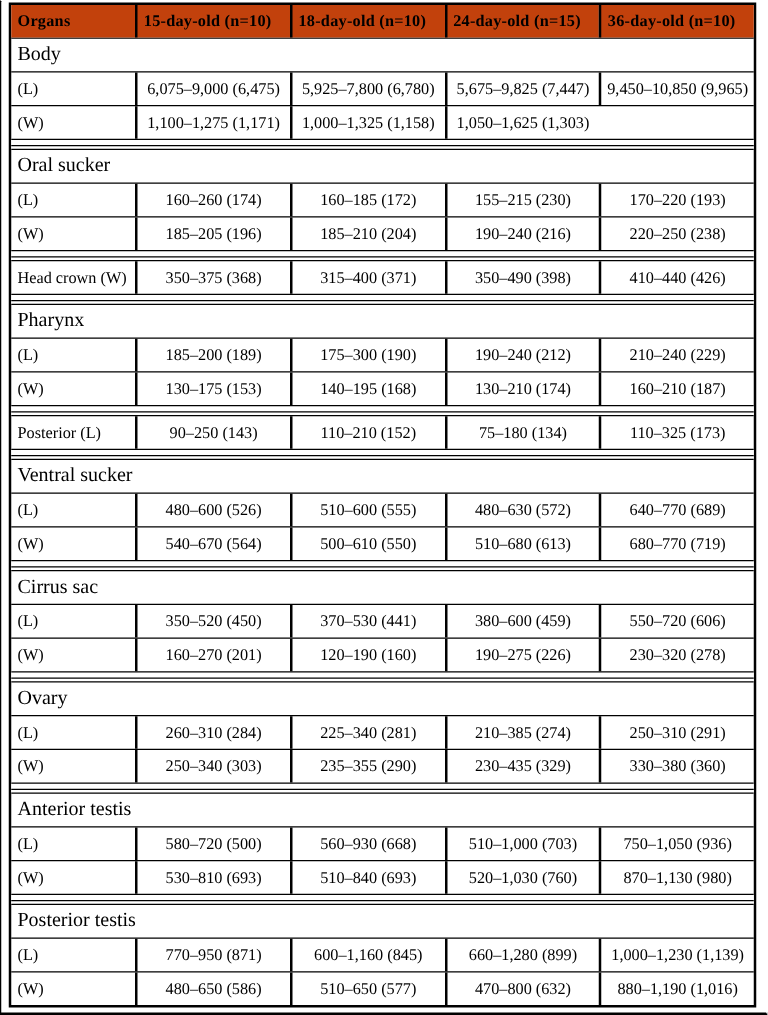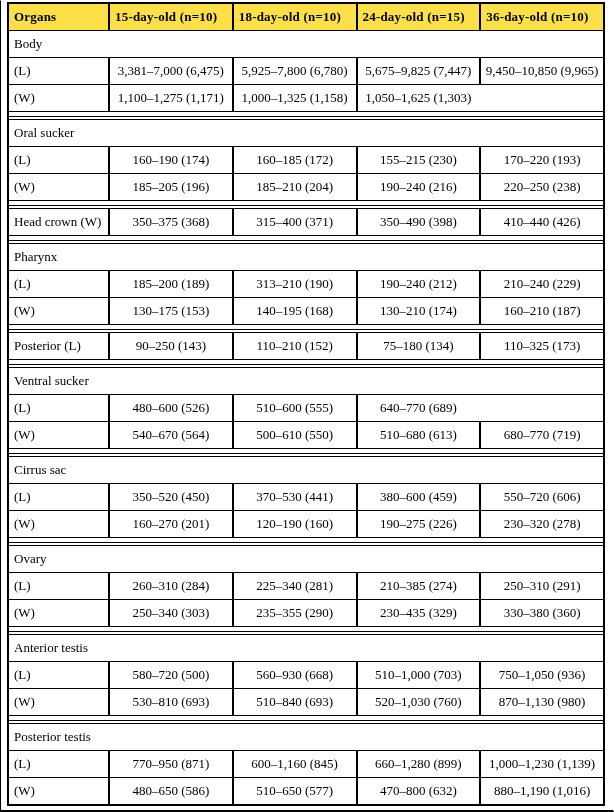--- a/index.html
+++ b/index.html
@@ -39,29 +39,29 @@
     padding: 5px 3px;
     font-size: 13px;
     line-height: 16px;
     box-sizing: border-box;
     overflow: hidden;
     white-space: nowrap;
   }
   .bl { border-left: 2px solid #000; }
   .hcell {
     font-weight: bold;
-    background: #fde047;
+    background: #c2410c;
     text-align: left;
     padding-left: 5px;
     letter-spacing: 0.2px;
   }
   .lcell { text-align: left; padding-left: 5px; }
   .dcell { text-align: center; }
   .trow {
-    font-size: 13px;
+    font-size: 16px;
     line-height: 16px;
     padding: 5px 3px 5px 5px;
     box-sizing: border-box;
   }
   .sep {
     height: 9px;
     border-top: 1px solid #000;
     border-bottom: 4px double #000;
     box-sizing: border-box;
     background: #fff;
@@ -75,36 +75,36 @@
     <div class="row">
       <div class="cell hcell">Organs</div>
       <div class="cell hcell bl">15-day-old (n=10)</div>
       <div class="cell hcell bl">18-day-old (n=10)</div>
       <div class="cell hcell bl">24-day-old (n=15)</div>
       <div class="cell hcell bl">36-day-old (n=10)</div>
     </div>
     <div class="trow bt">Body</div>
     <div class="row bt">
       <div class="cell lcell">(L)</div>
-      <div class="cell dcell bl">3,381–7,000 (6,475)</div>
+      <div class="cell dcell bl">6,075–9,000 (6,475)</div>
       <div class="cell dcell bl">5,925–7,800 (6,780)</div>
       <div class="cell dcell bl">5,675–9,825 (7,447)</div>
       <div class="cell dcell bl">9,450–10,850 (9,965)</div>
     </div>
     <div class="row bt">
       <div class="cell lcell">(W)</div>
       <div class="cell dcell bl">1,100–1,275 (1,171)</div>
       <div class="cell dcell bl">1,000–1,325 (1,158)</div>
       <div class="cell dcell bl">1,050–1,625 (1,303)</div>
     </div>
     <div class="sep"></div>
     <div class="trow">Oral sucker</div>
     <div class="row bt">
       <div class="cell lcell">(L)</div>
-      <div class="cell dcell bl">160–190 (174)</div>
+      <div class="cell dcell bl">160–260 (174)</div>
       <div class="cell dcell bl">160–185 (172)</div>
       <div class="cell dcell bl">155–215 (230)</div>
       <div class="cell dcell bl">170–220 (193)</div>
     </div>
     <div class="row bt">
       <div class="cell lcell">(W)</div>
       <div class="cell dcell bl">185–205 (196)</div>
       <div class="cell dcell bl">185–210 (204)</div>
       <div class="cell dcell bl">190–240 (216)</div>
       <div class="cell dcell bl">220–250 (238)</div>
@@ -115,21 +115,21 @@
       <div class="cell dcell bl">350–375 (368)</div>
       <div class="cell dcell bl">315–400 (371)</div>
       <div class="cell dcell bl">350–490 (398)</div>
       <div class="cell dcell bl">410–440 (426)</div>
     </div>
     <div class="sep"></div>
     <div class="trow">Pharynx</div>
     <div class="row bt">
       <div class="cell lcell">(L)</div>
       <div class="cell dcell bl">185–200 (189)</div>
-      <div class="cell dcell bl">313–210 (190)</div>
+      <div class="cell dcell bl">175–300 (190)</div>
       <div class="cell dcell bl">190–240 (212)</div>
       <div class="cell dcell bl">210–240 (229)</div>
     </div>
     <div class="row bt">
       <div class="cell lcell">(W)</div>
       <div class="cell dcell bl">130–175 (153)</div>
       <div class="cell dcell bl">140–195 (168)</div>
       <div class="cell dcell bl">130–210 (174)</div>
       <div class="cell dcell bl">160–210 (187)</div>
     </div>
@@ -140,20 +140,21 @@
       <div class="cell dcell bl">110–210 (152)</div>
       <div class="cell dcell bl">75–180 (134)</div>
       <div class="cell dcell bl">110–325 (173)</div>
     </div>
     <div class="sep"></div>
     <div class="trow">Ventral sucker</div>
     <div class="row bt">
       <div class="cell lcell">(L)</div>
       <div class="cell dcell bl">480–600 (526)</div>
       <div class="cell dcell bl">510–600 (555)</div>
+      <div class="cell dcell bl">480–630 (572)</div>
       <div class="cell dcell bl">640–770 (689)</div>
     </div>
     <div class="row bt">
       <div class="cell lcell">(W)</div>
       <div class="cell dcell bl">540–670 (564)</div>
       <div class="cell dcell bl">500–610 (550)</div>
       <div class="cell dcell bl">510–680 (613)</div>
       <div class="cell dcell bl">680–770 (719)</div>
     </div>
     <div class="sep"></div>

